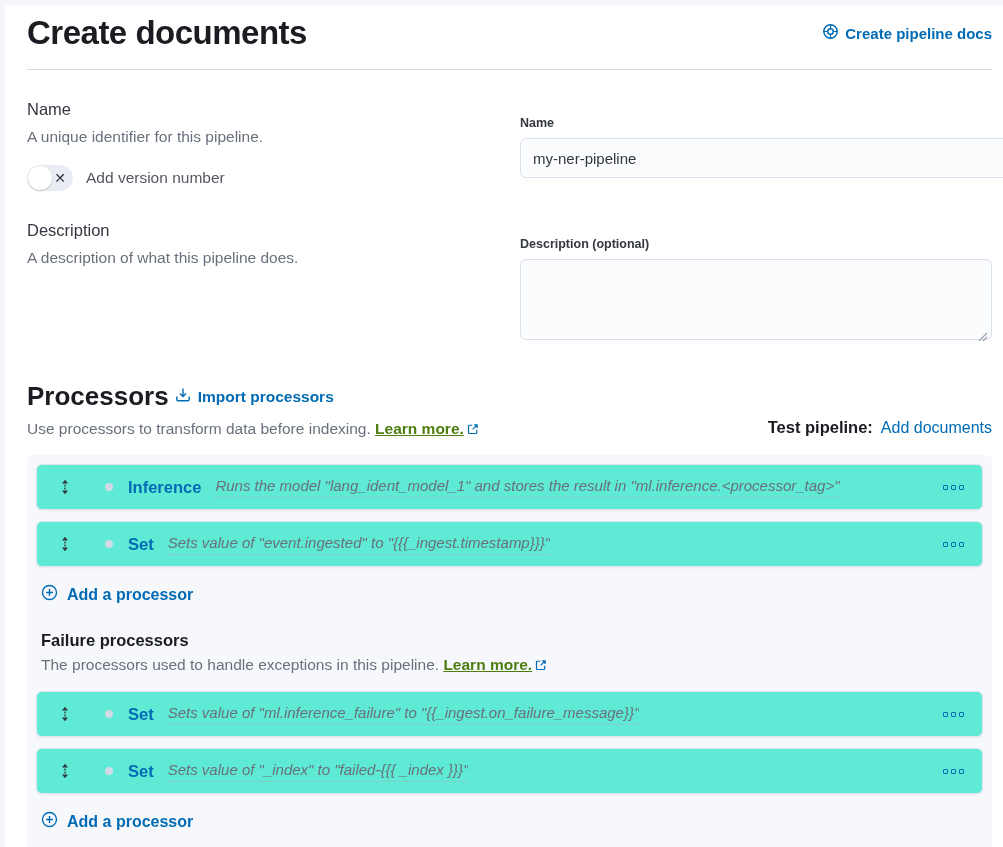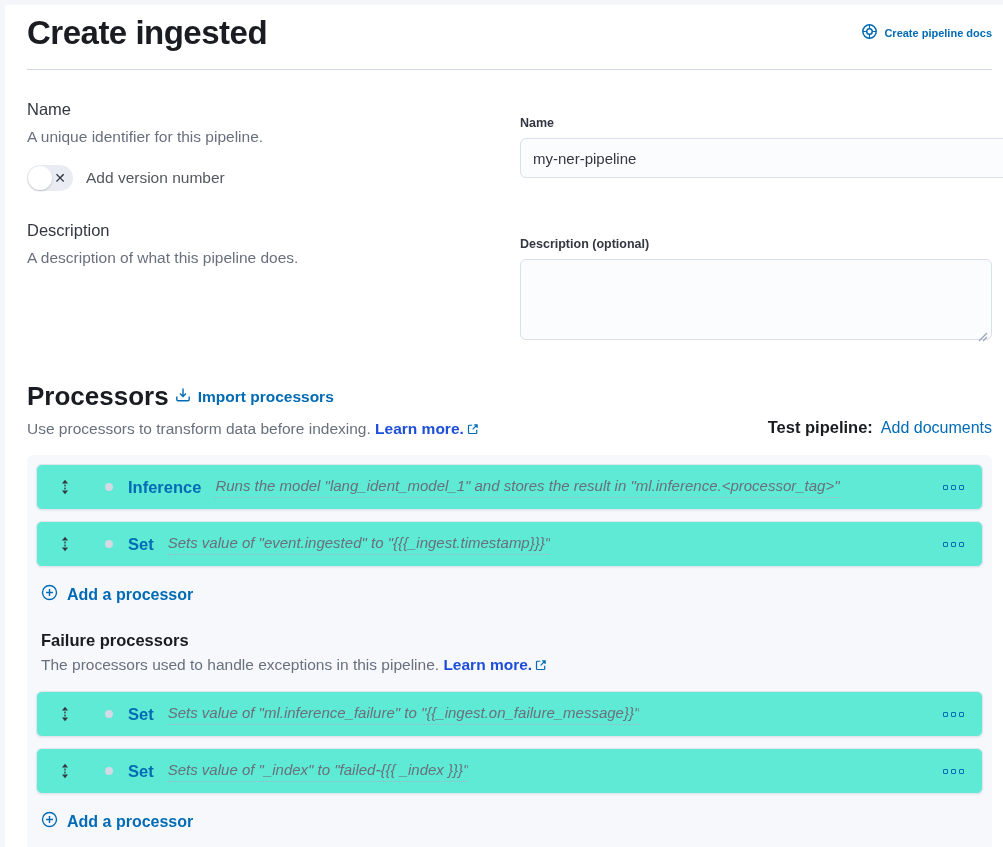--- a/index.html
+++ b/index.html
@@ -4,21 +4,21 @@
 <style>
   * { margin:0; padding:0; box-sizing:border-box; }
   html,body { width:1003px; height:847px; background:#fff; font-family:"Liberation Sans", sans-serif; color:#343741; }
   .top-strip { height:5px; background:#f4f6fa; }
   .left-strip { position:absolute; left:0; top:5px; width:5px; height:842px; background:#f4f6fa; }
   .container { position:relative; padding:0 11px 0 27px; }
 
   
   .page-header { display:flex; justify-content:space-between; align-items:flex-start; margin-top:9px; }
   h1.page-title { font-size:33px; font-weight:700; color:#1a1c21; letter-spacing:-0.5px; }
-  .docs-link { display:flex; align-items:center; gap:6px; color:#006bb4; font-size:11px; font-weight:600; text-decoration:none; margin-top:9px; cursor:pointer; }
+  .docs-link { display:flex; align-items:center; gap:6px; color:#006bb4; font-size:15px; font-weight:600; text-decoration:none; margin-top:9px; cursor:pointer; }
   .divider { border:none; border-top:1px solid #d3dae6; margin-top:17px; }
 
   
   .form-row { display:grid; grid-template-columns:1fr 472px; column-gap:22px; margin-top:30px; }
   .row-title { font-size:16.5px; font-weight:400; color:#343741; }
   .row-help { font-size:15.5px; color:#69707d; margin-top:9px; }
   .toggle-row { display:flex; align-items:center; gap:13px; margin-top:19px; }
   .toggle { position:relative; width:46px; height:26px; background:#e9edf3; border-radius:13px; cursor:pointer; flex:0 0 auto; }
   .toggle .knob { position:absolute; left:1px; top:1px; width:24px; height:24px; background:#fff; border-radius:50%; box-shadow:0 1px 2px rgba(0,0,0,.2); }
   .toggle .cross { position:absolute; right:7px; top:4px; font-size:14px; color:#343741; line-height:18px; }
@@ -30,21 +30,21 @@
   .textarea-wrap { position:relative; width:472px; margin-top:7px; }
   .textarea { width:472px; height:81px; background:#fbfcfd; border:1px solid #d9dfeb; border-radius:6px; padding:8px 12px; font-size:15px; resize:none; font-family:"Liberation Sans", sans-serif; }
   .resize-handle { position:absolute; right:4px; bottom:6px; width:10px; height:10px; }
 
   
   .proc-header { display:flex; justify-content:space-between; align-items:flex-end; margin-top:37px; }
   .proc-title-line { display:flex; align-items:center; gap:6px; }
   h2.proc-title { font-size:26px; font-weight:700; color:#1a1c21; }
   .import-link { display:flex; align-items:center; gap:7px; color:#006bb4; font-size:15.5px; font-weight:600; cursor:pointer; }
   .proc-subtitle { font-size:15.5px; color:#69707d; margin-top:8px; }
-  .inline-link { color:#1d4ed8; cursor:pointer; }
+  .inline-link { color:#4d7c0f; cursor:pointer;text-decoration:underline; }
   .ext-icon { display:inline-block; vertical-align:-1px; margin-left:3px; }
   .test-pipeline { display:flex; align-items:center; gap:8px; padding-bottom:2px; }
   .test-label { font-size:16.5px; font-weight:700; color:#1a1c21; }
   .add-docs-link { font-size:16px; font-weight:400; color:#006bb4; cursor:pointer; }
 
   
   .panel { margin-top:16px; background:#f6f8fc; border-radius:6px; padding:9px 9px 22px 9px; }
   .proc-card { display:flex; align-items:center; height:46px; background:#5eead4; border:1px solid #e0e5ee; border-radius:6px; padding:0 14px 0 20px; margin-bottom:11px; box-shadow:0 1px 2px rgba(152,162,179,.15); }
   .drag-handle { width:16px; height:16px; cursor:grab; flex:0 0 auto; }
   .proc-dot { width:8px; height:8px; border-radius:50%; background:#d3dae6; margin-left:32px; flex:0 0 auto; }
@@ -60,21 +60,21 @@
 </style>
 </head>
 <body>
 
 <div class="top-strip"></div>
 <div class="left-strip"></div>
 
 <div class="container">
 
   <div class="page-header">
-    <h1 class="page-title">Create ingested</h1>
+    <h1 class="page-title">Create documents</h1>
     <a class="docs-link">
       <span>
         <svg width="17" height="17" viewBox="0 0 16 16" fill="none" stroke="#006bb4" stroke-width="1.4">
           <circle cx="8" cy="8" r="6.3"></circle>
             <circle cx="8" cy="8" r="2.6"></circle>
           <path d="M8 1.7v3.7M8 10.6v3.7M1.7 8h3.7M10.6 8h3.7" stroke-width="1.1"></path>
         </svg>
       </span>
       <span>Create pipeline docs</span>
     </a>

